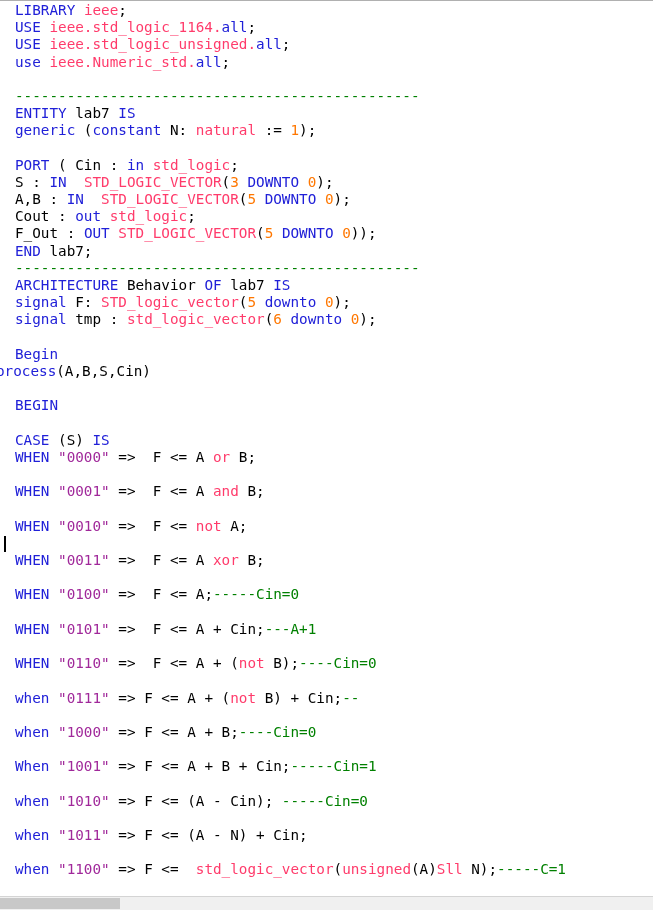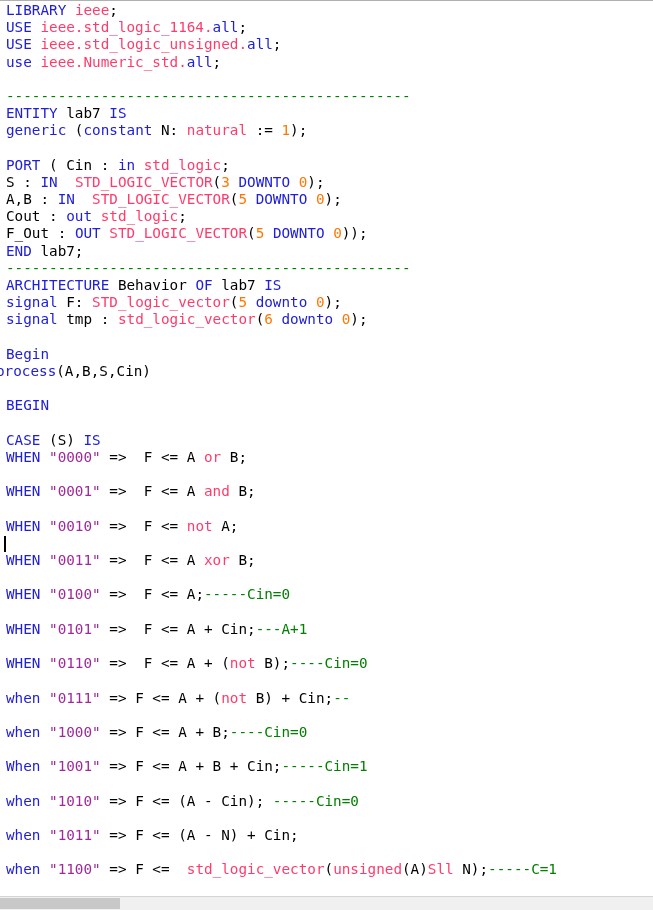--- a/index.html
+++ b/index.html
@@ -29,21 +29,21 @@
     width: 653px;
     font-family: "DejaVu Sans Mono", monospace;
     font-size: 14.3px;
     line-height: 17.2px;
     white-space: pre;
     letter-spacing: 0px;
   }
   .ln {
     height: 17.2px;
     white-space: pre;
-    padding-left: 6px;
+    padding-left: 15px;
   }
   
   .ln.shift {
     padding-left: 0px;
     margin-left: -4px;
   }
   .kw   { color: #2020d8; }
   .typ  { color: #ff3b6b; }
   .num  { color: #ff7700; }
   .str  { color: #a0289a; }

